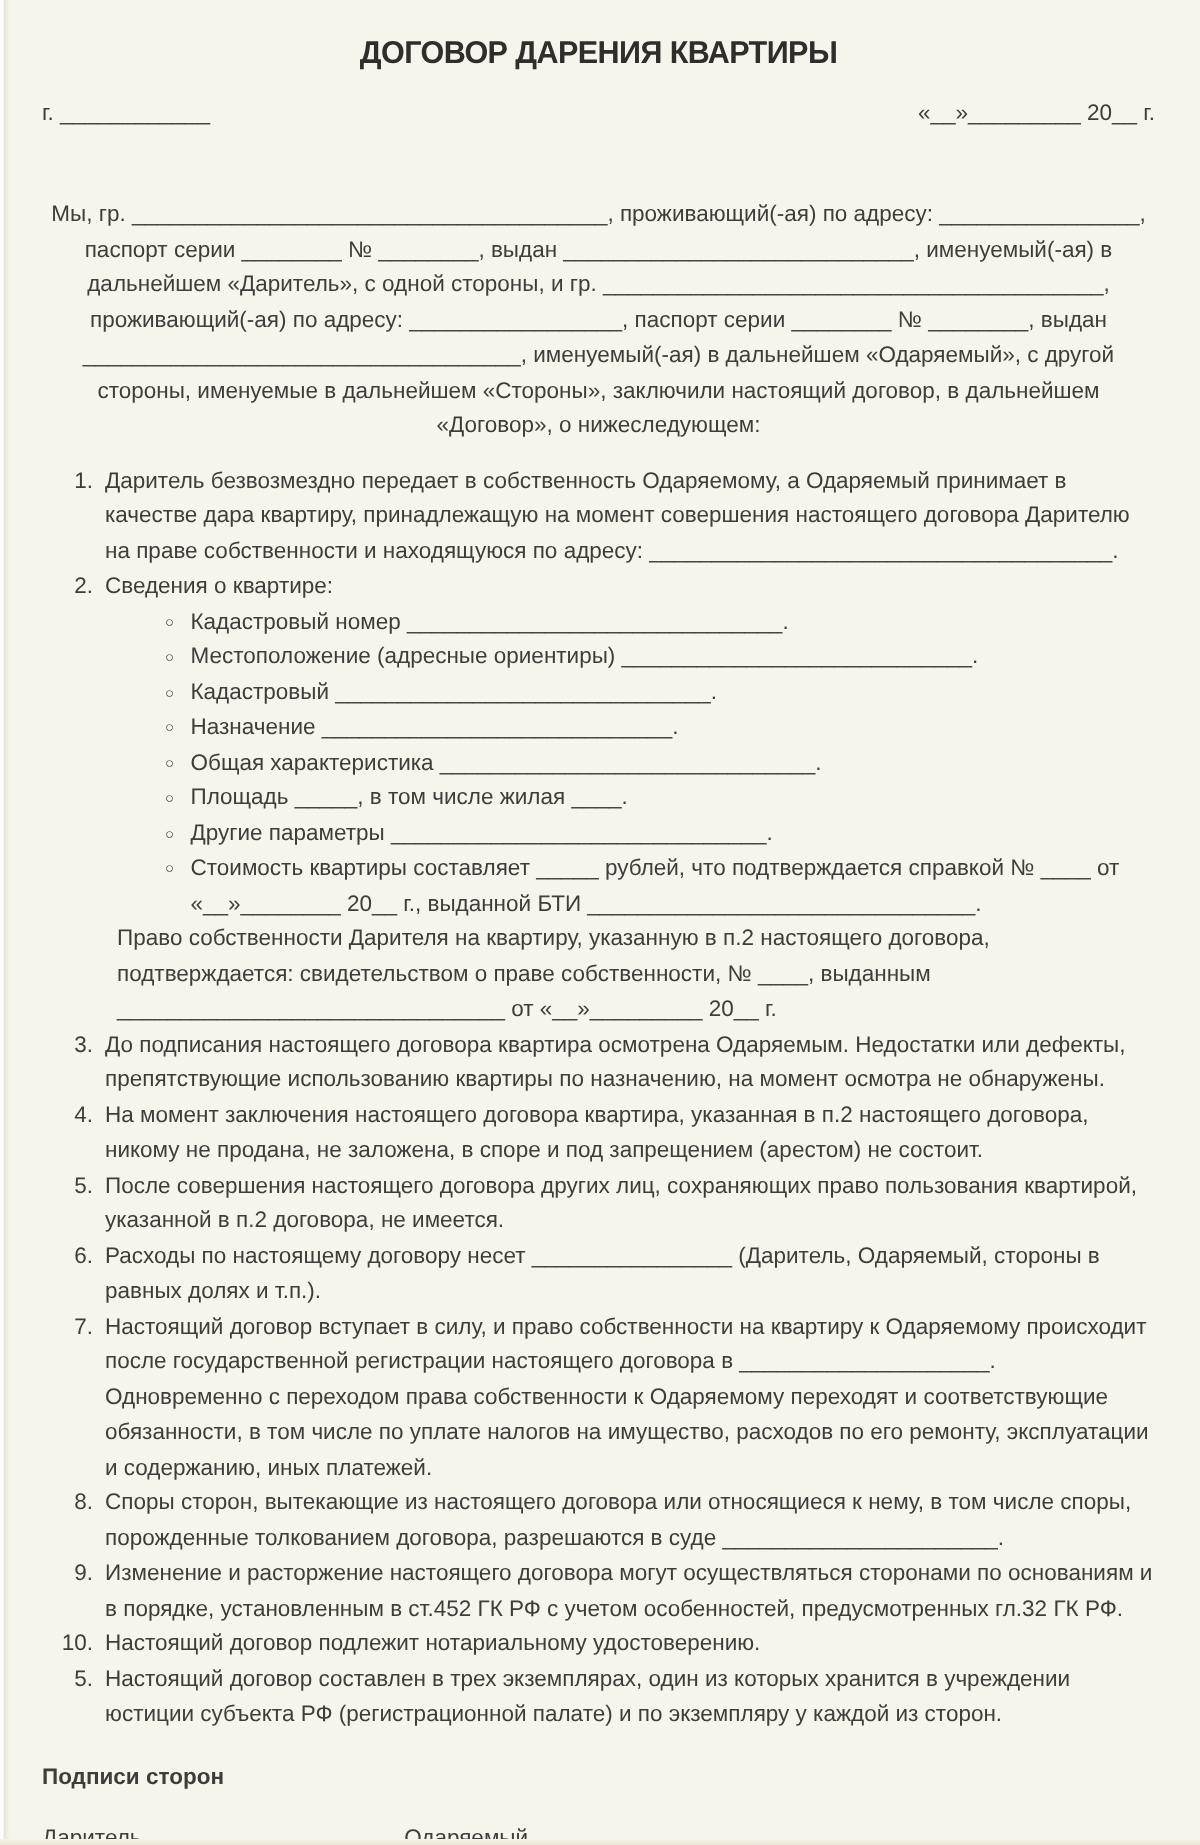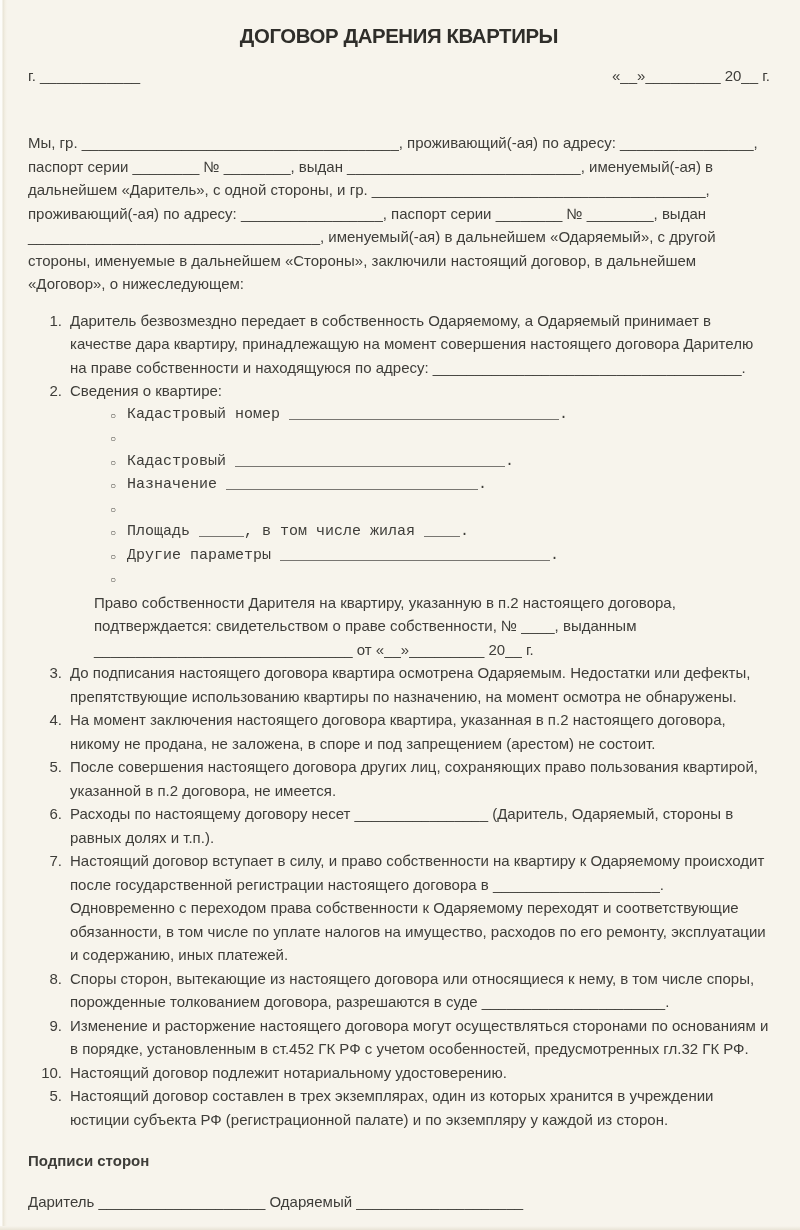--- a/index.html
+++ b/index.html
@@ -45,21 +45,21 @@
   .dateline {
     display: flex;
     justify-content: space-between;
     margin-top: 16px;
     line-height: 23px;
     white-space: nowrap;
   }
   .preamble {
     margin: 44px 0 0 0;
     line-height: 23.5px;
-    text-align: left;
+    text-align: center;
   }
   .clauses {
     margin-top: 13px;
   }
   .clause {
     display: flex;
     line-height: 23.5px;
   }
   .clause .num {
     flex: 0 0 42px;
@@ -79,24 +79,23 @@
   }
   .bullet-row .mark {
     flex: 0 0 17px;
     margin-left: 82px;
     font-size: 10px;
     color: #4a4944;
     transform: translateY(1px);
   }
   .bullet-row .btxt {
     flex: 1 1 auto;
-    font-family: Liberation Mono, monospace;
   }
   .ownership {
-    margin: 0 0 0 66px;
+    margin: 0 0 0 50px;
     line-height: 23.5px;
   }
   .signatures-heading {
     margin: 18px 0 0 0;
     font-weight: bold;
     line-height: 23px;
   }
   .signature-line {
     margin: 18px 0 0 0;
     line-height: 23px;
@@ -130,42 +129,45 @@
       <span class="txt">Сведения о квартире:</span>
     </div>
 
     <div class="sublist">
       <div class="bullet-row">
         <span class="mark">○</span>
         <span class="btxt">Кадастровый номер ______________________________.</span>
       </div>
       <div class="bullet-row">
         <span class="mark">○</span>
+        <span class="btxt">Местоположение (адресные ориентиры) ____________________________.</span>
       </div>
       <div class="bullet-row">
         <span class="mark">○</span>
         <span class="btxt">Кадастровый ______________________________.</span>
       </div>
       <div class="bullet-row">
         <span class="mark">○</span>
         <span class="btxt">Назначение ____________________________.</span>
       </div>
       <div class="bullet-row">
         <span class="mark">○</span>
+        <span class="btxt">Общая характеристика ______________________________.</span>
       </div>
       <div class="bullet-row">
         <span class="mark">○</span>
         <span class="btxt">Площадь _____, в том числе жилая ____.</span>
       </div>
       <div class="bullet-row">
         <span class="mark">○</span>
         <span class="btxt">Другие параметры ______________________________.</span>
       </div>
       <div class="bullet-row">
         <span class="mark">○</span>
+        <span class="btxt">Стоимость квартиры составляет _____ рублей, что подтверждается справкой № ____ от «__»________ 20__ г., выданной БТИ _______________________________.</span>
       </div>
     </div>
 
     <p class="ownership">Право собственности Дарителя на квартиру, указанную в п.2 настоящего договора, подтверждается: свидетельством о праве собственности, № ____, выданным _______________________________ от «__»_________ 20__ г.</p>
 
     <div class="clause">
       <span class="num">3.</span>
       <span class="txt">До подписания настоящего договора квартира осмотрена Одаряемым. Недостатки или дефекты, препятствующие использованию квартиры по назначению, на момент осмотра не обнаружены.</span>
     </div>
     <div class="clause">

